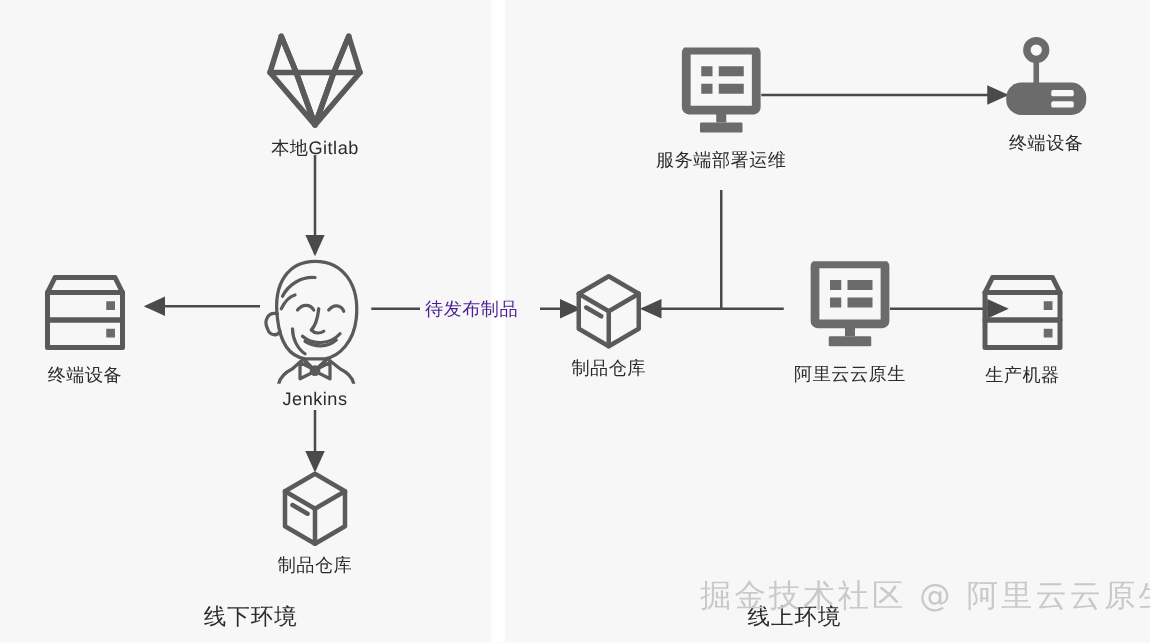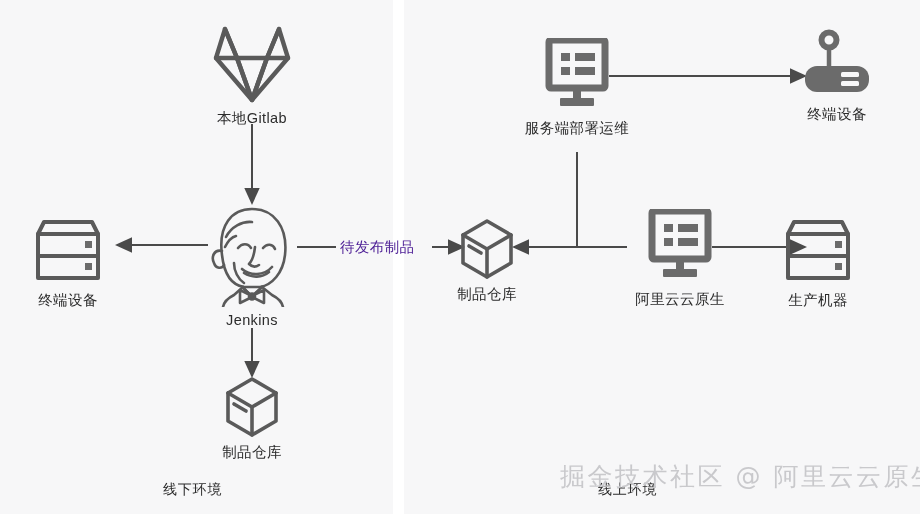--- a/index.html
+++ b/index.html
@@ -27,21 +27,21 @@
     letter-spacing: .4px; white-space: nowrap;
   }
   .lbl-en { font-size: 15px; letter-spacing: .2px; }
 
   .edge-label {
     position: absolute; font-size: 14.5px; color: #4c1d95;
     white-space: nowrap; letter-spacing: .4px;
   }
 
   .env-label {
-    position: absolute; font-size: 14px; color: #2b2b2b;
+    position: absolute; font-size: 18px; color: #2b2b2b;
     white-space: nowrap; letter-spacing: .8px;
   }
 
   #watermark {
     position: absolute; left: 560px; top: 460px;
     font-size: 25px; color: #c9c9cc;
     letter-spacing: 2.5px; white-space: nowrap;
     font-family: "DejaVu Sans", sans-serif;
   }
 

